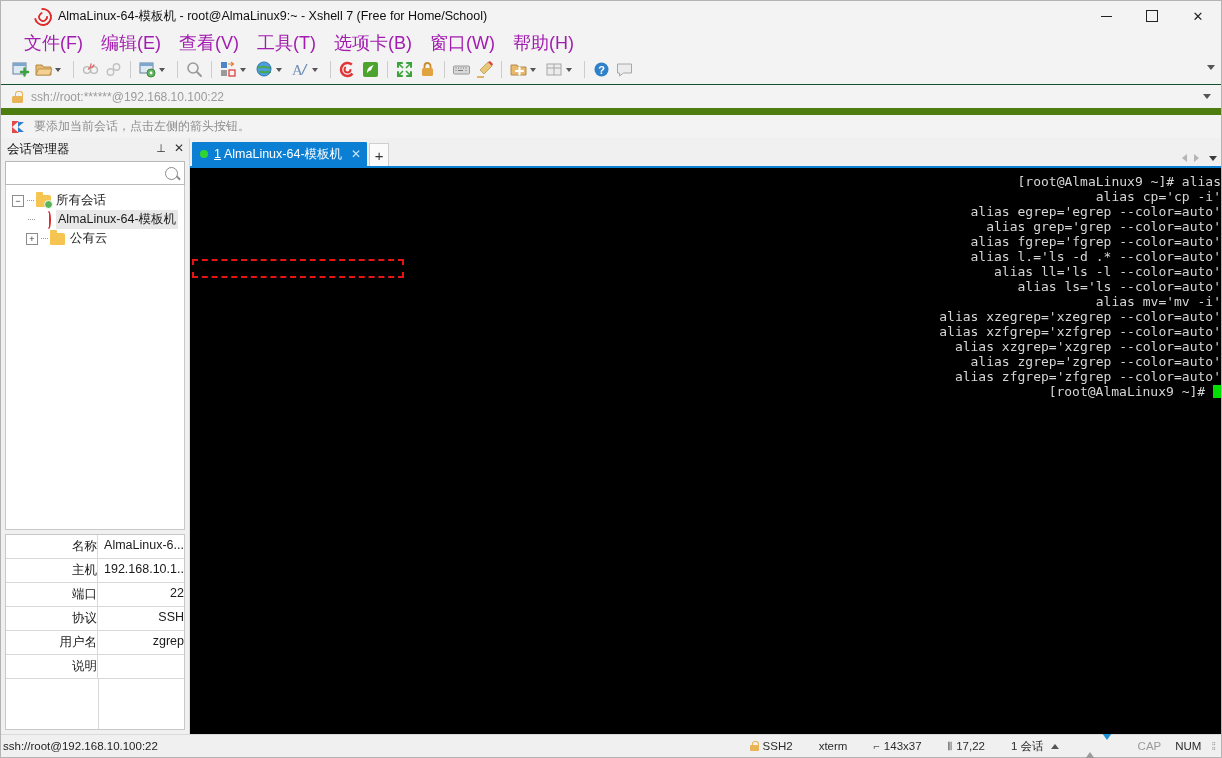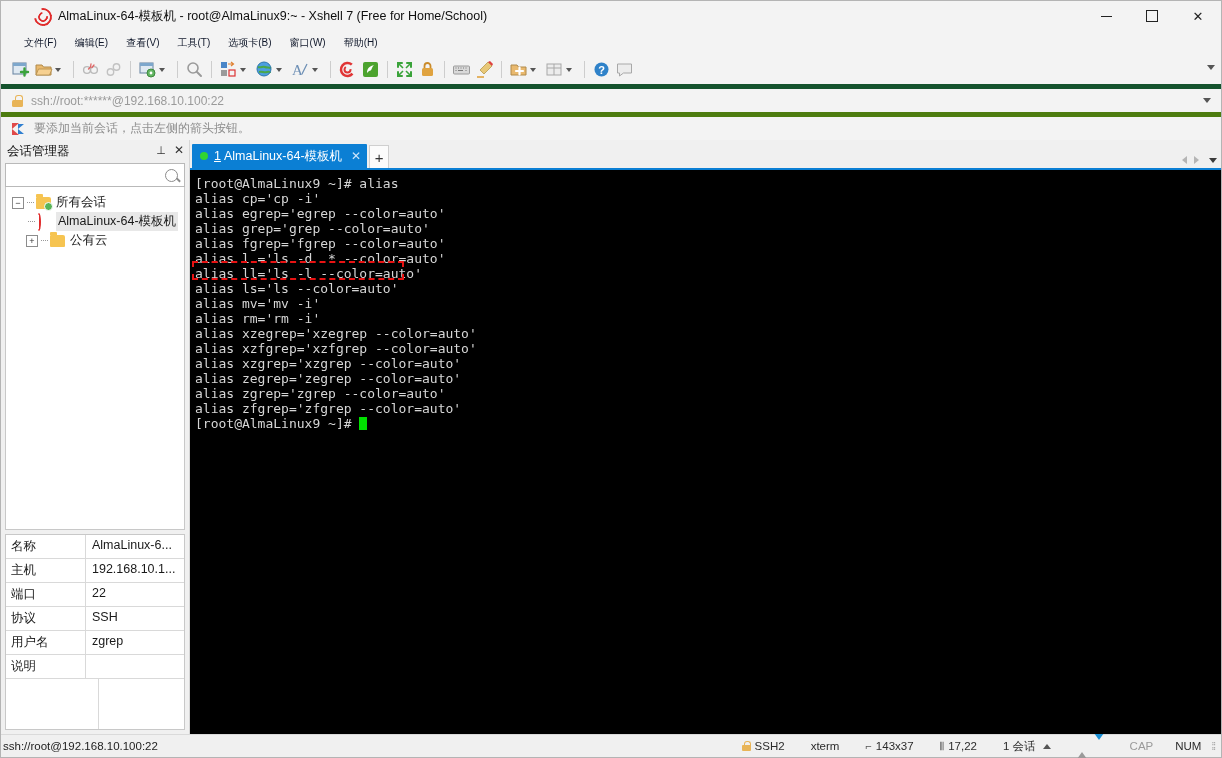--- a/index.html
+++ b/index.html
@@ -79,22 +79,22 @@
   
   .menubar {
     height: 24px;
     background: #f3f3f3;
     display: flex;
     align-items: center;
     padding-left: 14px;
     flex: none;
   }
   .menu-item {
-    font-size: 10px;
-    color: #0f172a;
+    font-size: 18px;
+    color: #a21caf;
     padding: 3px 9px;
     white-space: nowrap;
   }
 
   
   .toolbar {
     height: 29px;
     background: #f3f3f3;
     display: flex;
     align-items: center;
@@ -125,21 +125,21 @@
     width:0;height:0;
     border-left:4px solid transparent;
     border-right:4px solid transparent;
     border-top:5px solid #555;
   }
 
   
   .addrbar {
     height: 23px;
     background: #f3f3f3;
-    border-top: 5px solid #14532d;
+    border-top: 1px solid #14532d;
     display: flex;
     align-items: center;
     padding-left: 11px;
     flex: none;
     position: relative;
   }
   .lock-ico {
     width: 11px; height: 12px;
     position: relative;
     margin-right: 8px;
@@ -163,21 +163,21 @@
     width:0;height:0;
     border-left:4px solid transparent;
     border-right:4px solid transparent;
     border-top:5px solid #555;
   }
 
   
   .noticebar {
     height: 23px;
     background: #f3f3f3;
-    border-top: 5px solid #4d7c0f;
+    border-top: 7px solid #4d7c0f;
     display: flex;
     align-items: center;
     padding-left: 11px;
     flex: none;
   }
   .flag-ico { width: 14px; height: 12px; margin-right: 8px; position:relative; }
   .flag-red {
     position:absolute; left:0; top:0;
     width:0;height:0;
     border-top:6px solid #e04a4a;
@@ -192,20 +192,21 @@
     border-right:6px solid transparent;
   }
   .notice-text { color: #8d8d8d; font-size: 12px; }
 
   
   .bodyrow {
     flex: 1;
     display: flex;
     min-height: 0;
     background: #ef4444;
+    text-align: right;
   }
 
   
   .sidebar {
     width: 188px;
     flex: none;
     display: flex;
     flex-direction: column;
     background: #f0f0f0;
     border-right: 1px solid #d6d6d6;
@@ -325,21 +326,21 @@
     box-sizing: border-box;
     overflow: hidden;
   }
   .prop-row {
     display: flex;
     height: 23px;
     border-bottom: 1px solid #d9d9d9;
     font-size: 12.5px;
   }
   .prop-key {
-    width: 80px; flex: none;
+    width: 92px; flex: none;
     padding: 3px 0 0 5px;
     border-right: 1px solid #d9d9d9;
     box-sizing: border-box;
     white-space: nowrap;
     overflow: hidden;
   }
   .prop-val {
     flex: 1;
     padding: 3px 0 0 6px;
     white-space: nowrap;
@@ -743,25 +744,23 @@
       <div class="terminal">
         <div class="tline">[root@AlmaLinux9 ~]# alias</div>
         <div class="tline">alias cp='cp -i'</div>
         <div class="tline">alias egrep='egrep --color=auto'</div>
         <div class="tline">alias grep='grep --color=auto'</div>
         <div class="tline">alias fgrep='fgrep --color=auto'</div>
         <div class="tline">alias l.='ls -d .* --color=auto'</div>
         <div class="tline">alias ll='ls -l --color=auto'</div>
         <div class="tline">alias ls='ls --color=auto'</div>
         <div class="tline">alias mv='mv -i'</div>
-        <div class="tline">alias rm='rm -i'</div>
         <div class="tline">alias xzegrep='xzegrep --color=auto'</div>
         <div class="tline">alias xzfgrep='xzfgrep --color=auto'</div>
         <div class="tline">alias xzgrep='xzgrep --color=auto'</div>
-        <div class="tline">alias zegrep='zegrep --color=auto'</div>
         <div class="tline">alias zgrep='zgrep --color=auto'</div>
         <div class="tline">alias zfgrep='zfgrep --color=auto'</div>
         <div class="tline"><span>[root@AlmaLinux9 ~]# </span><span class="cursor"></span></div>
         <div class="redbox"></div>
       </div>
     </div>
   </div>
 
   <div class="statusbar">
     <span class="sb-left">ssh://root@192.168.10.100:22</span>
@@ -789,17 +788,17 @@
     </span>
     <span class="sb-seg">
       <span style="display:inline-block">
         <span class="arrow-up"></span><span class="arrow-up-stem"></span>
       </span>
       <span style="display:inline-block;margin-left:7px">
         <span class="arrow-dn-stem"></span><span class="arrow-dn"></span>
       </span>
     </span>
     <span class="sb-seg dim">CAP</span>
-    <span class="sb-seg" style="margin-left:22px">NUM</span>
+    <span class="sb-seg" style="margin-left:14px">NUM</span>
     <span class="grip">⁞⁞</span>
   </div>
 
 </div>
 
 </body></html>

